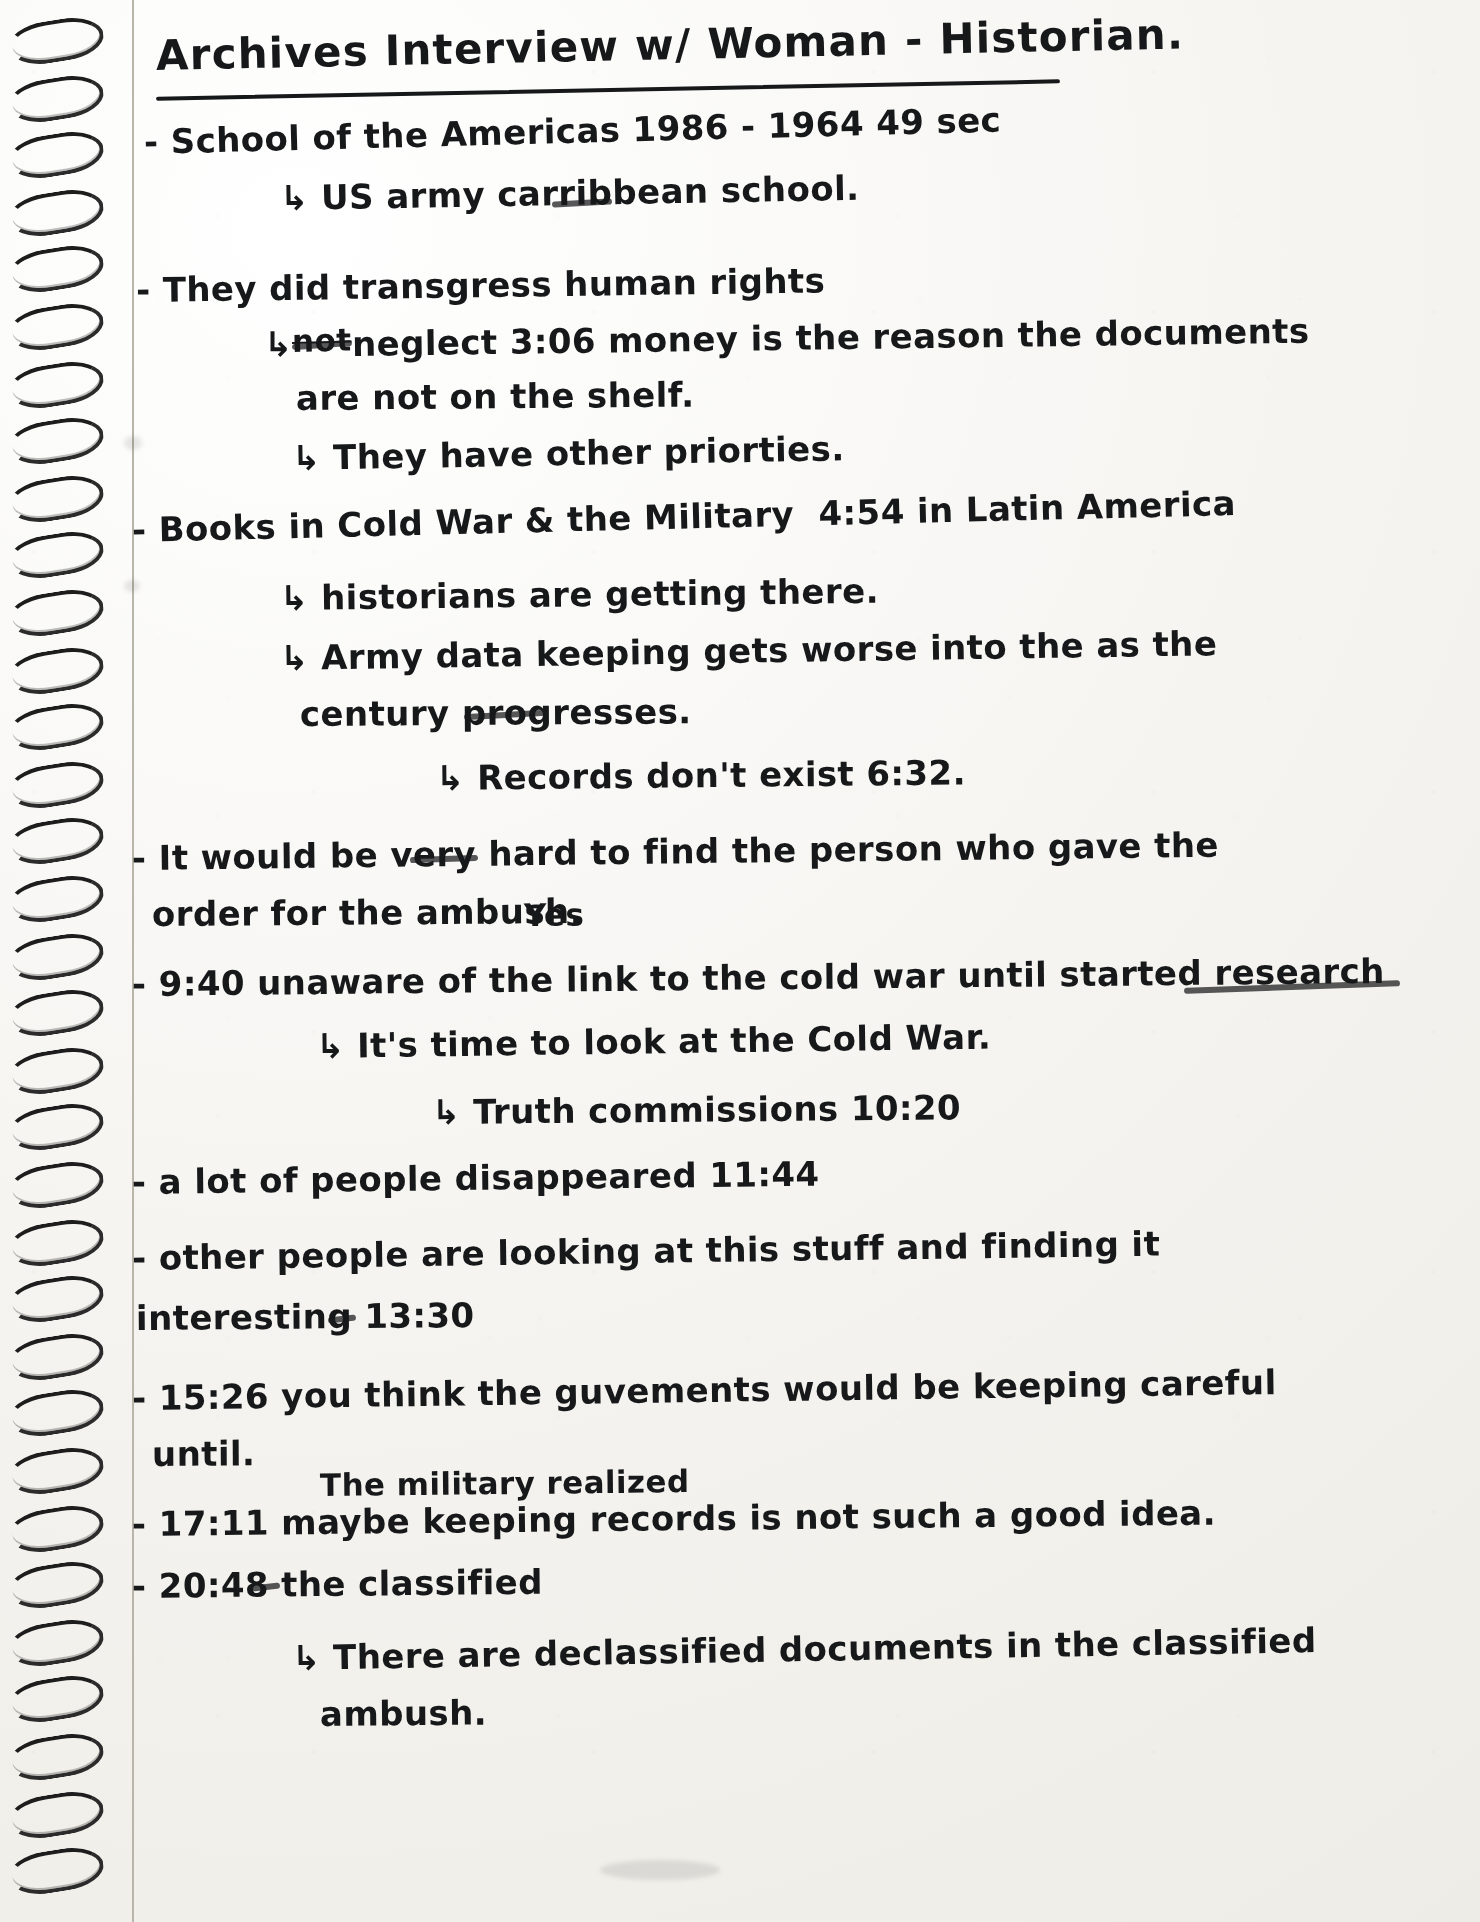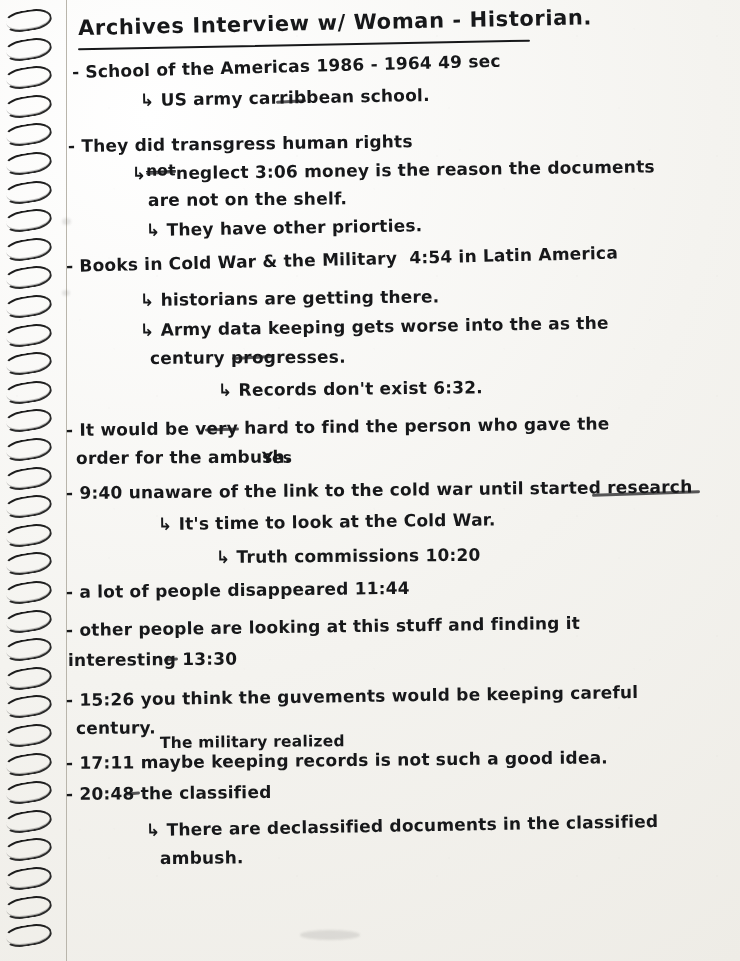--- a/index.html
+++ b/index.html
@@ -186,20 +186,20 @@
       <div class="hw t" style="left: 66px; top: 420px; transform: rotate(-0.7deg);">- It would be very hard to find the person who gave the</div>
       <div class="hw t" style="left: 76px; top: 448px; transform: rotate(-0.4deg);">order for the ambush.</div>
       <div class="hw t-sm ul" style="left: 262px; top: 449px; transform: rotate(-0.5deg);">Yes</div>
       <div class="hw t" style="left: 66px; top: 483px; transform: rotate(-0.6deg);">- 9:40 unaware of the link to the cold war until started research</div>
       <div class="hw t" style="left: 158px; top: 514px; transform: rotate(-0.8deg);">↳ It's time to look at the Cold War.</div>
       <div class="hw t" style="left: 216px; top: 547px; transform: rotate(-0.5deg);">↳ Truth commissions 10:20</div>
       <div class="hw t" style="left: 66px; top: 582px; transform: rotate(-0.7deg);">- a lot of people disappeared 11:44</div>
       <div class="hw t" style="left: 66px; top: 620px; transform: rotate(-0.8deg);">- other people are looking at this stuff and finding it</div>
       <div class="hw t" style="left: 68px; top: 650px; transform: rotate(-0.5deg);">interesting 13:30</div>
       <div class="hw t" style="left: 66px; top: 690px; transform: rotate(-0.8deg);">- 15:26 you think the guvements would be keeping careful</div>
-      <div class="hw t" style="left: 76px; top: 718px; transform: rotate(-0.4deg);">century.</div>
+      <div class="hw t" style="left: 76px; top: 718px; transform: rotate(-0.4deg);">until.</div>
       <div class="hw t-sm" style="left: 160px; top: 734px; transform: rotate(-0.6deg);">The military realized</div>
       <div class="hw t" style="left: 66px; top: 753px; transform: rotate(-0.6deg);">- 17:11 maybe keeping records is not such a good idea.</div>
       <div class="hw t" style="left: 66px; top: 784px; transform: rotate(-0.6deg);">- 20:48 the classified</div>
       <div class="hw t" style="left: 146px; top: 820px; transform: rotate(-1deg);">↳ There are declassified documents in the classified</div>
       <div class="hw t" style="left: 160px; top: 848px; transform: rotate(-0.5deg);">ambush.</div>
     </div>
 </div>
 
 </body></html>

